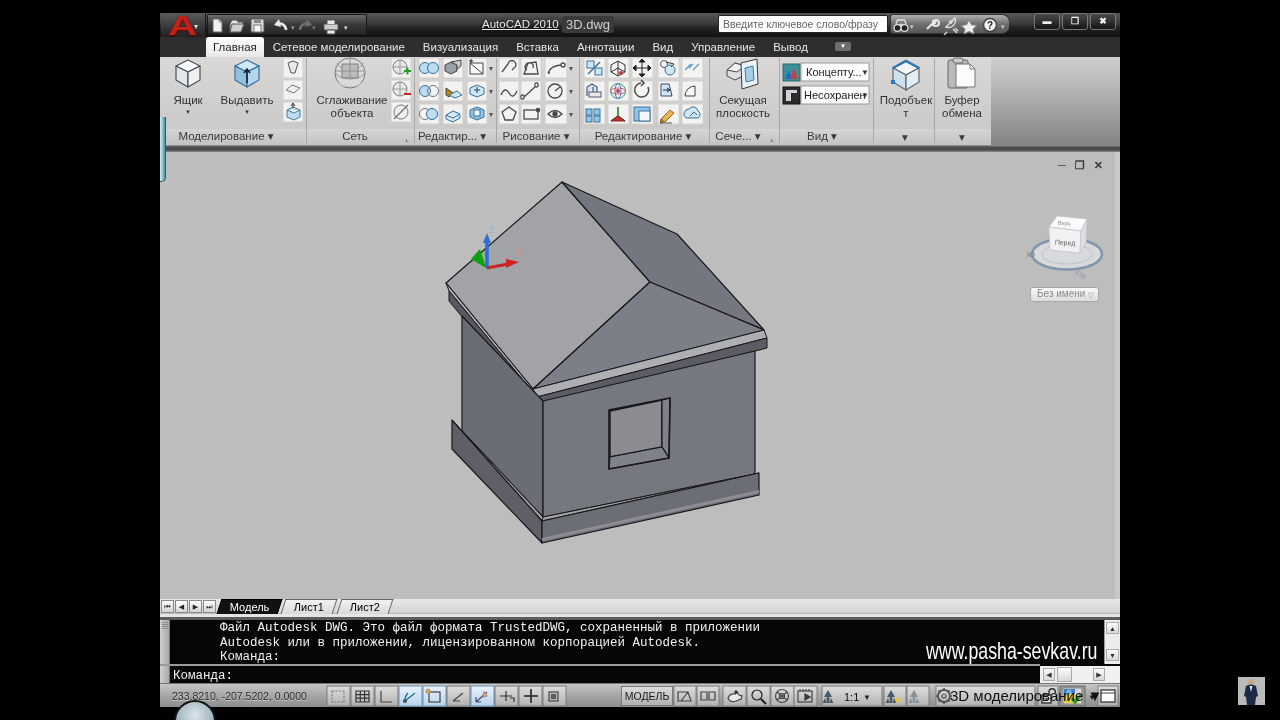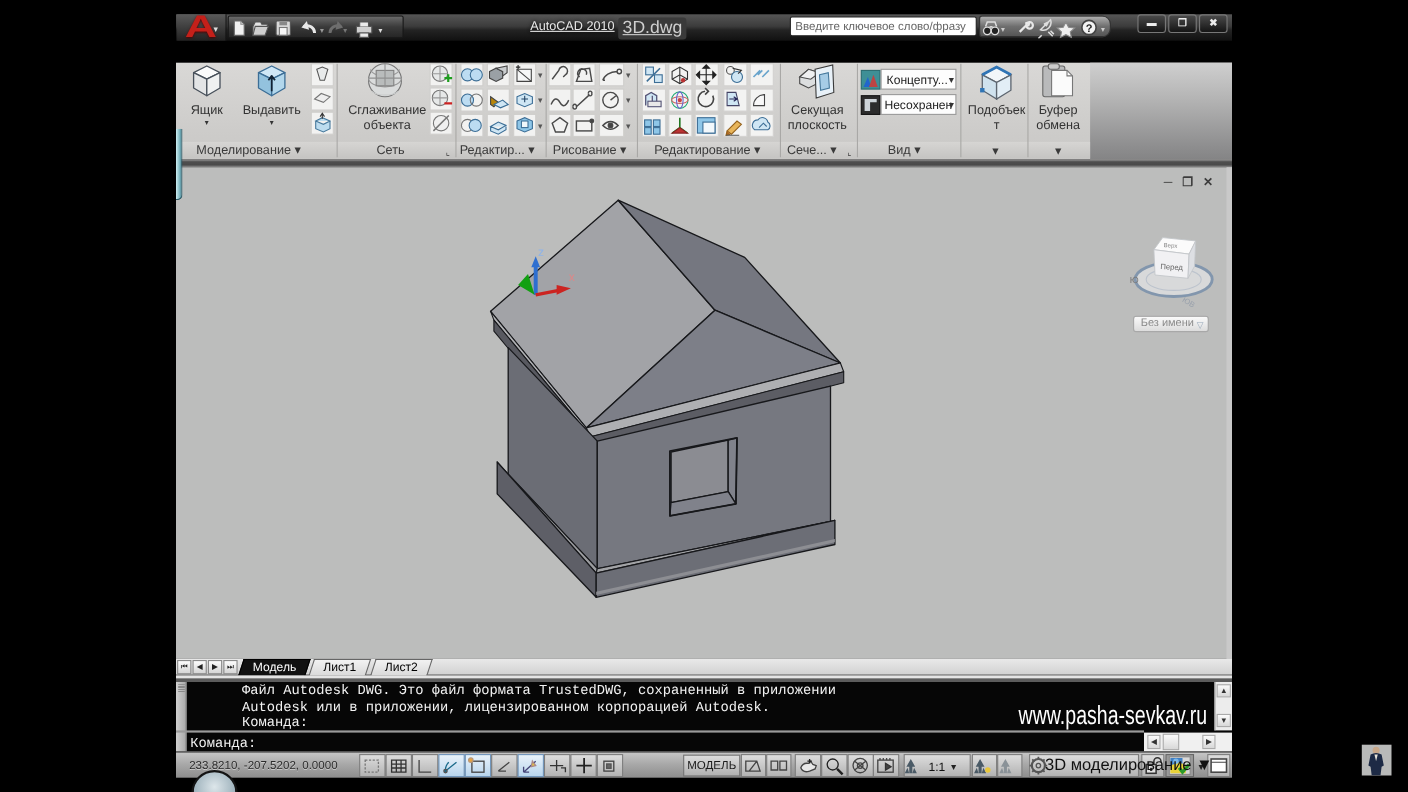--- a/index.html
+++ b/index.html
@@ -14,22 +14,22 @@
   #logo { position:absolute; left:1px; top:0px; width:45px; height:24px;
     background:linear-gradient(#5a5a5a, #222); border-right:1px solid #161616; }
   #logoA { position:absolute; left:7px; top:-4px; font-size:30px; font-weight:bold;
     color:#c4201a; text-shadow:0 1px 2px #500; transform:scale(1.35,0.95); transform-origin:left top; }
   #logoArr { position:absolute; left:33px; top:9px; font-size:8px; color:#ddd; }
   #qat { position:absolute; left:47px; top:1px; width:160px; height:21px;
     background:linear-gradient(#6b6b6b, #3a3a3a 50%, #262626); border:1px solid #191919;
     border-radius:2px; color:#d8d8d8; }
   #titletext { position:absolute; left:322px; top:5px; font-size:11.5px; color:#e7e7e7;
     text-shadow:0 0 4px #000;text-decoration:underline; }
-  #dwgtext { position:absolute; left:402px; top:3px; font-size:16px; color:#cfcfcf;
-    background:#3a3a3a; border-radius:3px; padding:1px 4px;text-decoration:underline; }
+  #dwgtext { position:absolute; left:402px; top:3px; font-size:13px; color:#cfcfcf;
+    background:#3a3a3a; border-radius:3px; padding:1px 4px; }
   #search { position:absolute; left:558px; top:2px; width:170px; height:18px;
     background:#fff; border:1px solid #222; border-radius:2px;
     color:#666; font-size:10.5px; padding:2px 0 0 4px; }
   #srchicons { position:absolute; left:730px; top:1px; width:120px; height:20px;
     background:linear-gradient(#b0b0b0,#6f6f6f 50%,#555); border-radius:3px 8px 8px 3px;
     border:1px solid #333; }
   #winbtns { position:absolute; left:872px; top:0px; width:86px; height:18px; }
   .wbtn { float:left; width:26px; height:17px; margin-left:2px; background:linear-gradient(#4a4a4a,#151515);
     border:1px solid #777; border-radius:3px; color:#eee; text-align:center;
     font-size:9px; line-height:15px; font-weight:bold; }
@@ -158,20 +158,31 @@
           </g>
         </svg>
       </div>
       <div id="winbtns">
           <div class="wbtn">▬</div>
           <div class="wbtn">❐</div>
           <div class="wbtn">✖</div>
         </div>
     </div>
 
+    <div id="tabrow">
+      <div class="rtab active">Главная</div>
+      <div class="rtab">Сетевое моделирование</div>
+      <div class="rtab">Визуализация</div>
+      <div class="rtab">Вставка</div>
+      <div class="rtab">Аннотации</div>
+      <div class="rtab">Вид</div>
+      <div class="rtab">Управление</div>
+      <div class="rtab">Вывод</div>
+      <div id="minbtn">▼</div>
+    </div>
 
     <div id="ribbon">
       <div id="ribbonempty"></div>
       <svg width="960" height="88" viewBox="160 57 960 88" style="position:absolute;left:0;top:0">
         <defs>
           <linearGradient id="lblg" x1="0" y1="0" x2="0" y2="1">
             <stop offset="0" stop-color="#d6d5d3"></stop>
               <stop offset="1" stop-color="#c5c4c2"></stop>
           </linearGradient>
         </defs>

